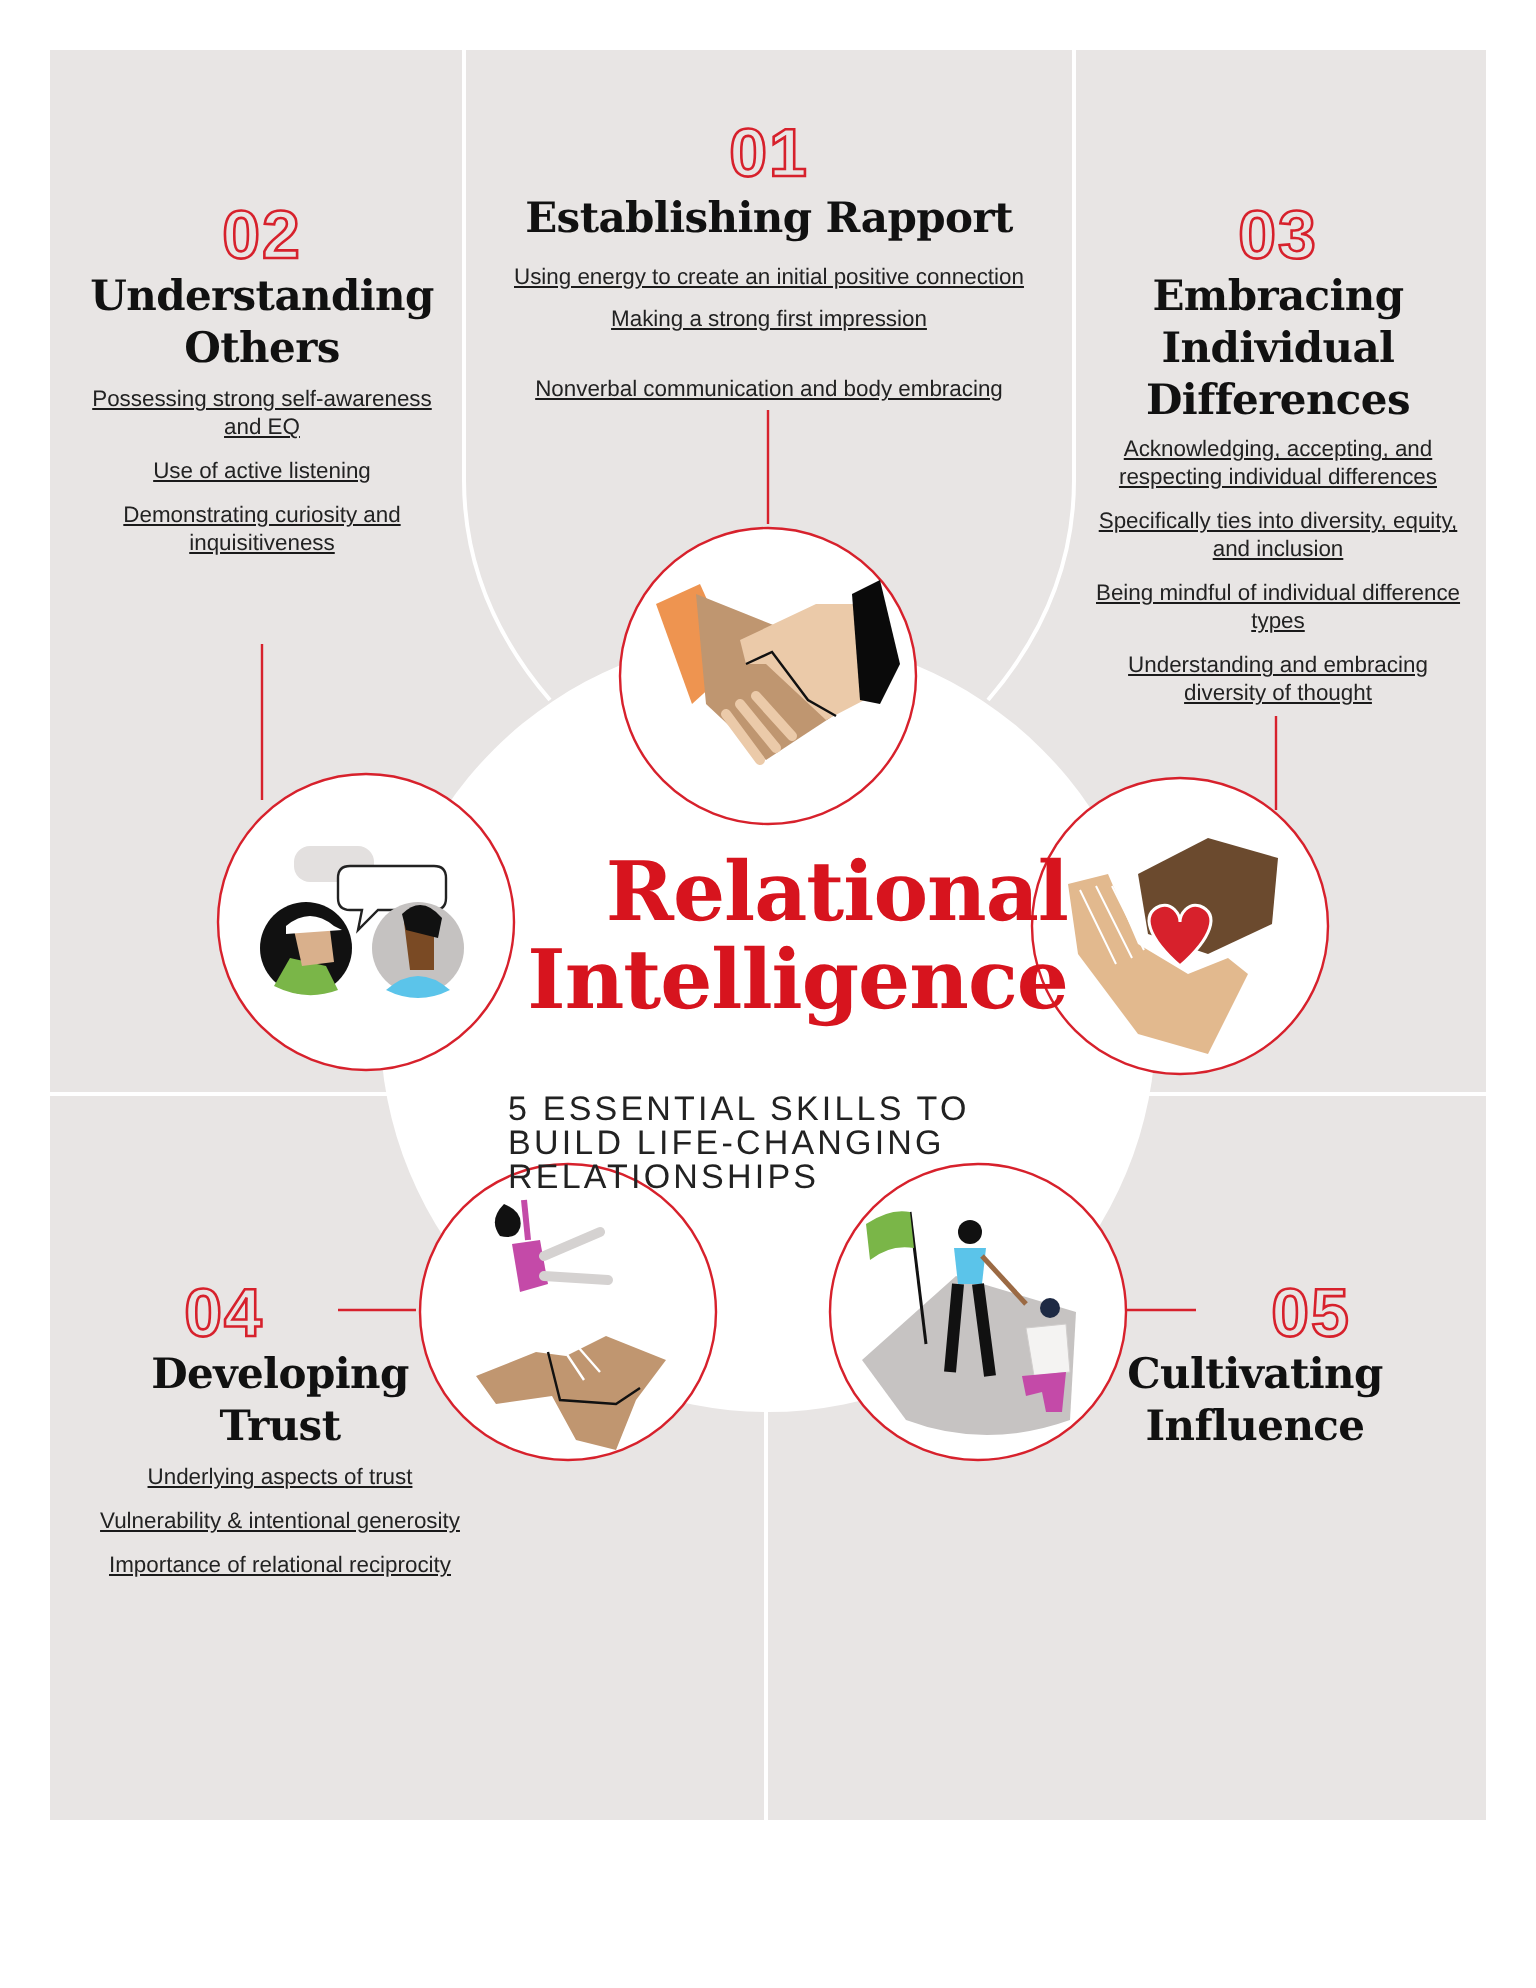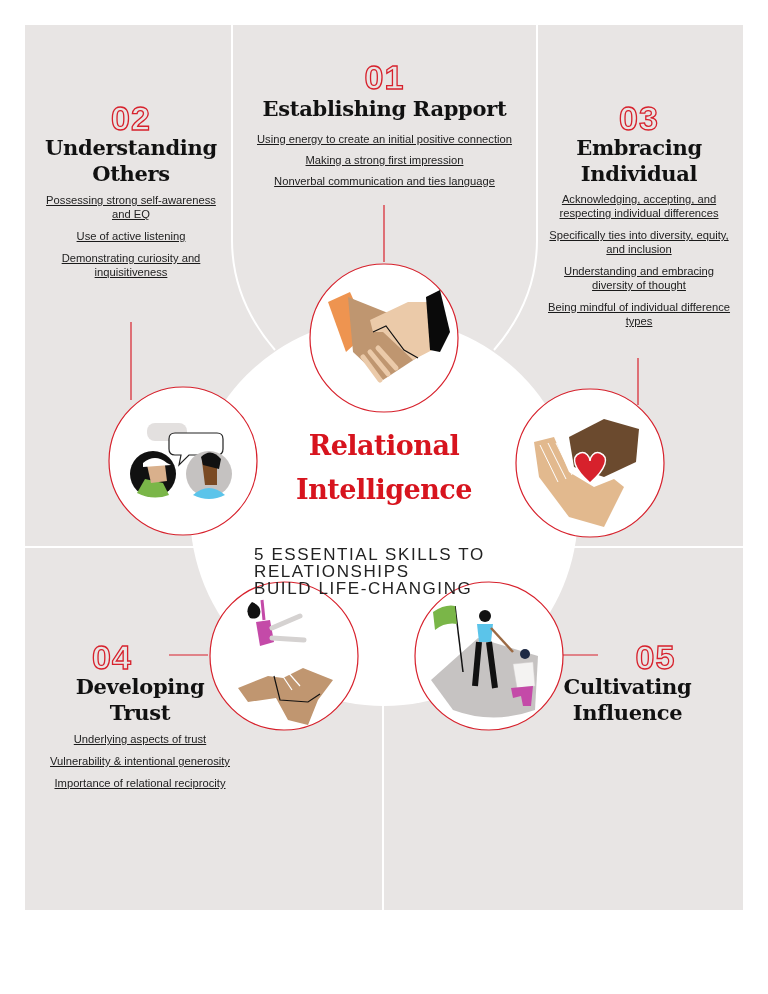--- a/index.html
+++ b/index.html
@@ -11,22 +11,22 @@
     font-family: "Liberation Sans", sans-serif; font-weight: 700; font-size: 34px; line-height: 34px;
     color: transparent; -webkit-text-stroke: 1.3px #d7212c; letter-spacing: 1px;
   }
   .title {
     font-family: "DejaVu Serif", serif; font-weight: 700; font-size: 21px; line-height: 26px; color: #111;
     letter-spacing: -0.3px;
   }
   .items { margin-top: 6px; text-decoration: underline; }
   .item { font-size: 11.2px; line-height: 14px; margin-bottom: 8px; color: #222; }
   .center-title {
-    position: absolute; left: 234px; width: 300px; top: 424px; text-align: center;
-    font-family: "DejaVu Serif", serif; font-weight: 700; font-size: 27px; line-height: 44px; color: #d7141e;
+    position: absolute; left: 234px; width: 300px; top: 424px; text-align: right;
+    font-family: "DejaVu Serif", serif; font-weight: 700; font-size: 41px; line-height: 44px; color: #d7141e;
     letter-spacing: -0.5px;
   }
   .center-sub {
     position: absolute; left: 254px; width: 260px; top: 546px; text-align: left;
     font-size: 17px; line-height: 17px; letter-spacing: 1.6px; color: #222;
   }
   .icon-wrap { position: absolute; }
 </style>
 </head>
 <body>
@@ -108,45 +108,46 @@
     <circle cx="112" cy="74" r="5" fill="#1e2a44"></circle>
     <path d="M100 84 L120 82 L122 106 L104 108 Z" fill="#f4f3f2" stroke="#d0cdcc" stroke-width="0.5"></path>
     <path d="M98 108 L120 106 L118 126 L110 126 L108 116 L100 118 Z" fill="#c44aa8"></path>
   </svg>
 
   <div class="block" style="left:232px;top:60px;width:305px;">
     <div class="num">01</div>
     <div class="title" style="margin-top:2px">Establishing Rapport</div>
     <div class="items" style="margin-top:10px">
       <div class="item" style="margin-bottom:7px">Using energy to create an initial positive connection</div>
-      <div class="item" style="margin-bottom:7px">Making a strong first impression</div>
-      <div class="item">Nonverbal communication and ties language</div>
+      <div class="item" style="margin-bottom:21px">Making a strong first impression</div>
+      <div class="item">Nonverbal communication and body embracing</div>
     </div>
   </div>
 
   <div class="block" style="left:40px;top:101px;width:182px;">
     <div class="num">02</div>
     <div class="title">Understanding</div>
     <div class="title">Others</div>
     <div class="items" style="margin-top:6px">
       <div class="item">Possessing strong self-awareness and EQ</div>
       <div class="item">Use of active listening</div>
       <div class="item">Demonstrating curiosity and inquisitiveness</div>
     </div>
   </div>
 
   <div class="block" style="left:548px;top:101px;width:182px;">
     <div class="num">03</div>
     <div class="title">Embracing</div>
     <div class="title">Individual</div>
+    <div class="title">Differences</div>
     <div class="items" style="margin-top:5px">
       <div class="item">Acknowledging, accepting, and respecting individual differences</div>
       <div class="item">Specifically ties into diversity, equity, and inclusion</div>
+      <div class="item">Being mindful of individual difference types</div>
       <div class="item">Understanding and embracing diversity of thought</div>
-      <div class="item">Being mindful of individual difference types</div>
     </div>
   </div>
 
   <div class="block" style="left:50px;top:640px;width:180px;">
     <div class="num" style="padding-right:56px">04</div>
     <div class="title">Developing</div>
     <div class="title">Trust</div>
     <div class="items" style="margin-top:6px">
       <div class="item">Underlying aspects of trust</div>
       <div class="item">Vulnerability &amp; intentional generosity</div>
@@ -159,17 +160,17 @@
     <div class="title">Cultivating</div>
     <div class="title">Influence</div>
   </div>
 
   <div class="center-title">
     <div>Relational</div>
     <div>Intelligence</div>
   </div>
   <div class="center-sub">
     <div>5 ESSENTIAL SKILLS TO</div>
+    <div>BUILD LIFE-CHANGING</div>
     <div>RELATIONSHIPS</div>
-    <div>BUILD LIFE-CHANGING</div>
   </div>
 
 </div>
 
 </body></html>

